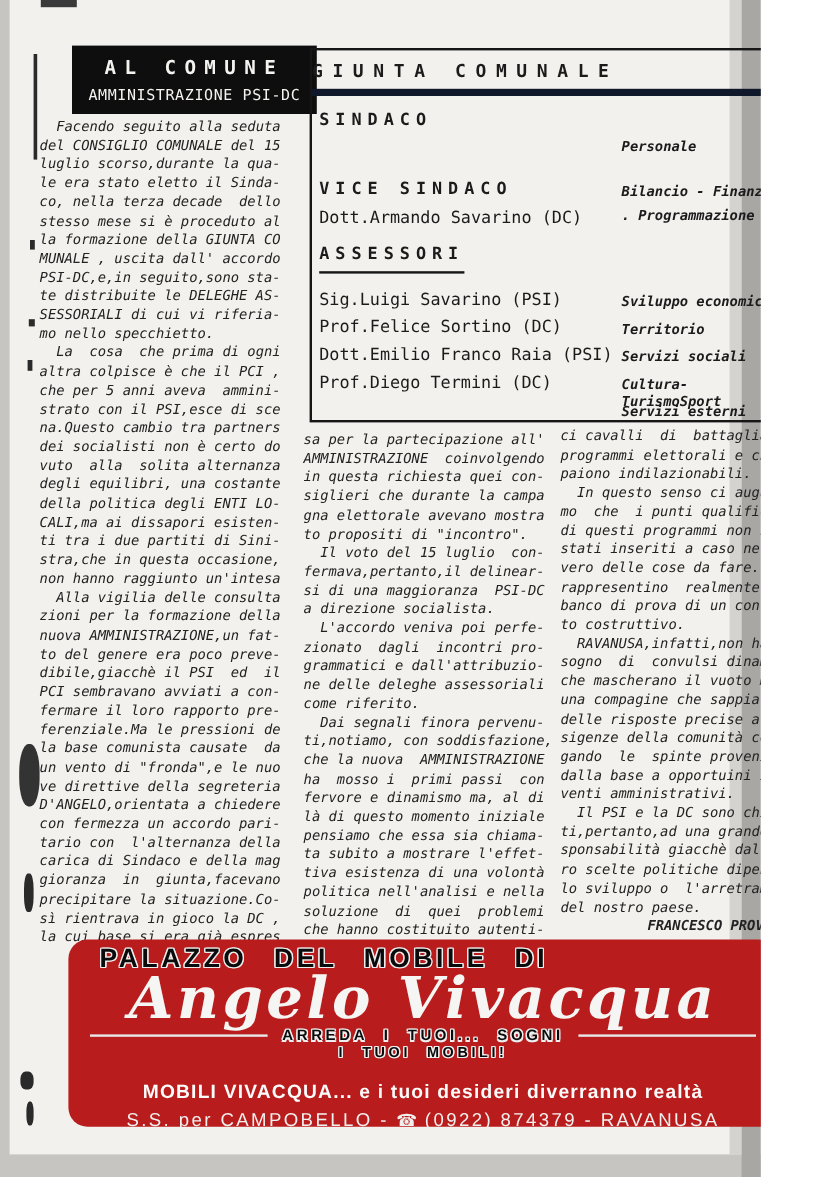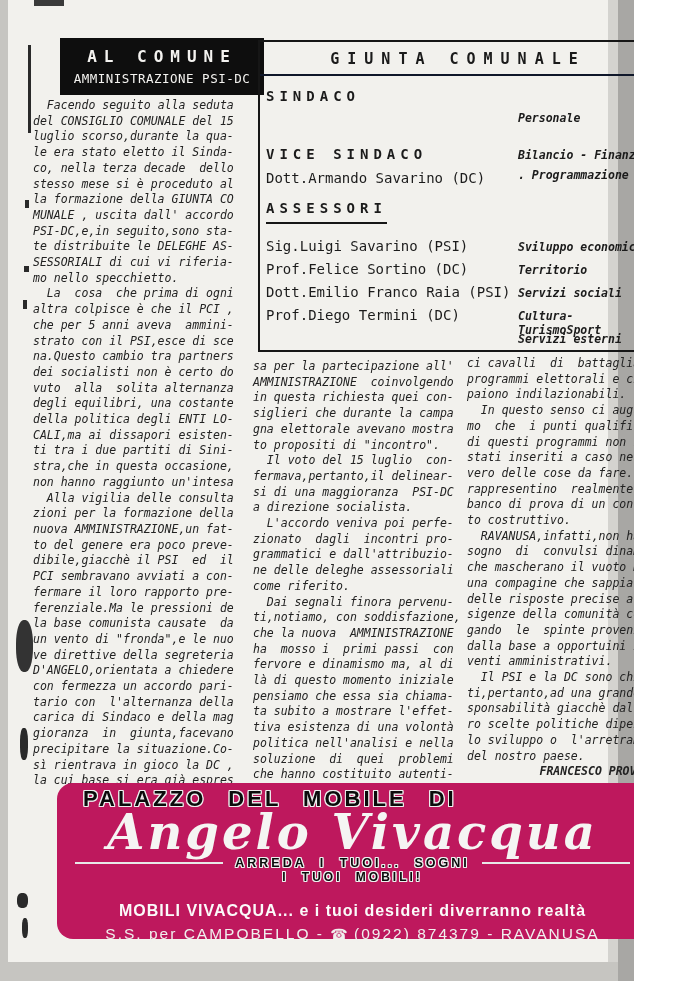--- a/index.html
+++ b/index.html
@@ -29,21 +29,21 @@
     background:#0e0e0e;color:#f4f3f0;text-align:center;
   }
   .masthead .l1{margin-top:9px;font-size:16px;font-weight:bold;letter-spacing:7px;}
   .masthead .l2{margin-top:5px;font-size:12.5px;letter-spacing:0.5px;}
   
   .gbox{
     position:absolute;left:258px;top:40px;width:400px;height:312px;
     border:2px solid #161616;box-sizing:border-box;
   }
   .gbox .g-title{
-    border-bottom:2px solid #0f172a;text-align:center;
+    border-bottom:6px solid #0f172a;text-align:left;
     padding:8px 0 6px 0;font-size:15px;font-weight:bold;letter-spacing:8px;
   }
   .gbody{position:relative;width:100%;height:276px;}
   .glabel{position:absolute;left:6px;font-size:14px;letter-spacing:5px;font-weight:bold;}
   .gname{position:absolute;left:6px;font-size:14px;}
   .grole{position:absolute;left:258px;font-size:11.5px;font-style:italic;font-weight:bold;}
   .gunderline{border-bottom:2px solid #161616;padding-bottom:6px;}
   
   .col{
     position:absolute;width:215px;
@@ -54,21 +54,21 @@
   .col-left{left:33px;top:98px;}
   .col-mid{left:253px;top:359px;}
   .col-right{left:467px;top:356px;}
   .byline{
     position:absolute;left:467px;top:764px;width:211px;text-align:right;
     font-size:11.5px;font-style:italic;font-weight:bold;color:#222;
   }
   
   .ad{
     position:absolute;left:57px;top:783px;width:591px;height:156px;
-    background:#be185d;border-radius:16px;color:#f2f2f2;
+    background:#b91c1c;border-radius:16px;color:#f2f2f2;
     display:flex;flex-direction:column;align-items:center;
     box-sizing:border-box;padding-top:4px;
   }
   .hollow{
     color:#0b0b0b;font-weight:bold;font-family:"Liberation Sans", sans-serif;
     text-shadow:1px 0 0 #eee,-1px 0 0 #eee,0 1px 0 #eee,0 -1px 0 #eee,
       1px 1px 0 #eee,-1px -1px 0 #eee,1px -1px 0 #eee,-1px 1px 0 #eee;
   }
   .ad-palazzo{
     align-self:flex-start;margin-left:26px;

